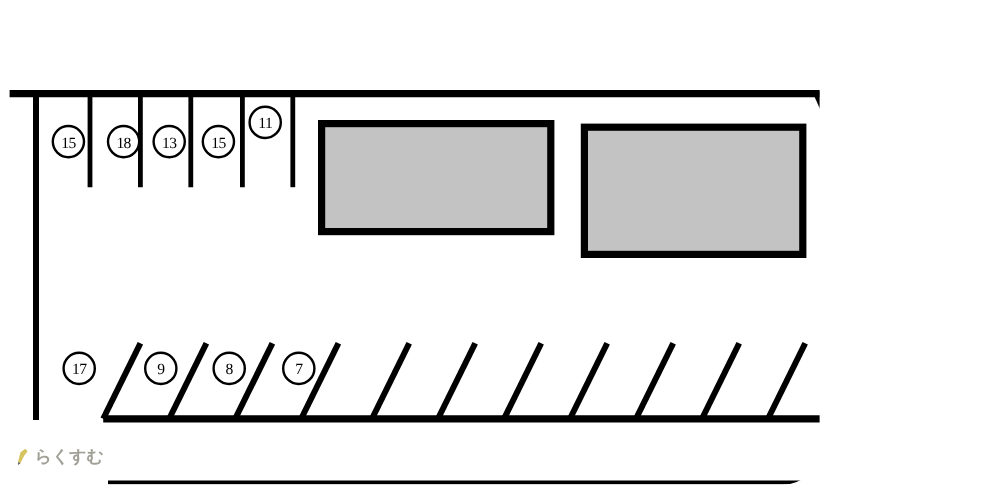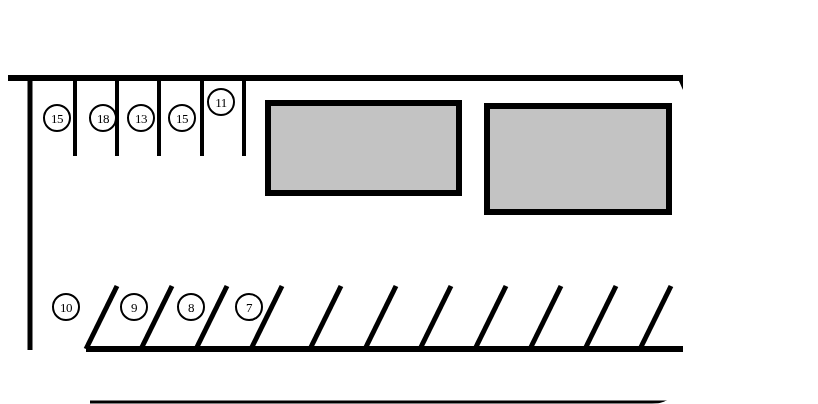--- a/index.html
+++ b/index.html
@@ -88,19 +88,26 @@
 
     <line x1="90" y1="402" x2="818" y2="402" stroke="#000000" stroke-width="3"></line>
   </svg>
 
   <div class="num" style="left:43px;top:104px">15</div>
   <div class="num" style="left:89px;top:104px">18</div>
   <div class="num" style="left:127px;top:104px">13</div>
   <div class="num" style="left:168px;top:104px">15</div>
   <div class="num" style="left:207px;top:88px">11</div>
 
-  <div class="num" style="left:52px;top:293px">10</div>
+  <div class="num" style="left:52px;top:293px">17</div>
   <div class="num" style="left:120px;top:293px">9</div>
   <div class="num" style="left:177px;top:293px">8</div>
   <div class="num" style="left:235px;top:293px">7</div>
 
+  <div class="watermark">
+    <svg width="14" height="16" viewBox="0 0 14 16">
+      <polygon points="3,12 5,4 9,1 11,3 8,7 5,13" fill="#d6c45e"></polygon>
+      <polygon points="3,12 5,13 3.2,14.6" fill="#555555"></polygon>
+    </svg>
+    <span class="txt">らくすむ</span>
+  </div>
 
 </div>
 
 </body></html>

